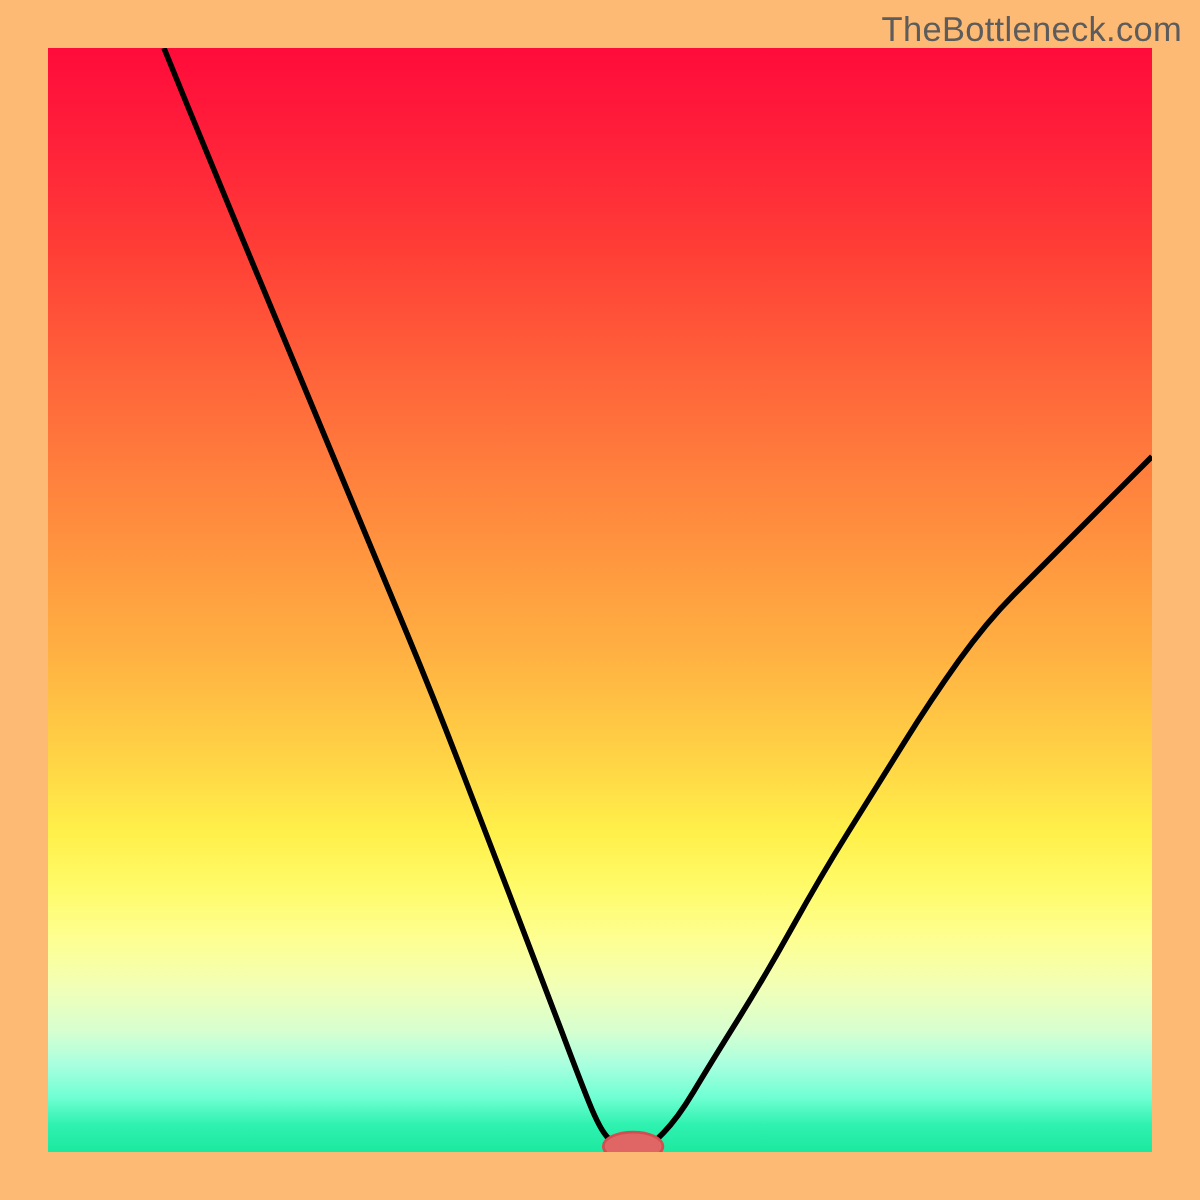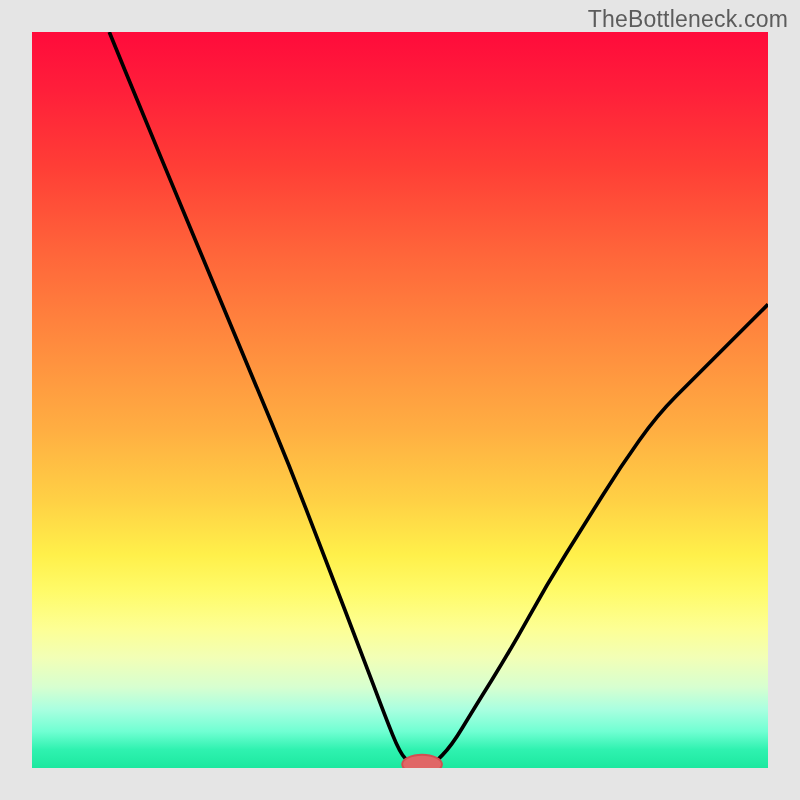--- a/index.html
+++ b/index.html
@@ -1,16 +1,16 @@
 <!DOCTYPE html>
 <html><head>
 <meta charset="utf-8">
 <style>
   html,body{margin:0;padding:0;width:800px;height:800px;background:#000;overflow:hidden;font-family:Arial,Helvetica,sans-serif}
-  .frame{position:relative;width:800px;height:800px;background:#e5e5e5}
+  .frame{position:relative;width:800px;height:800px;background:#fdba74}
   .plot{position:absolute;left:32px;top:32px;width:736px;height:736px;overflow:hidden}
   .gradient{position:absolute;left:0;top:0;width:100%;height:100%;
     background:linear-gradient(to bottom,
       #ff0b3b 0%,
       #ff1f3a 8%,
       #ff3d36 18%,
       #ff653a 30%,
       #ff8a3e 42%,
       #ffae42 54%,
       #ffd245 64%,

